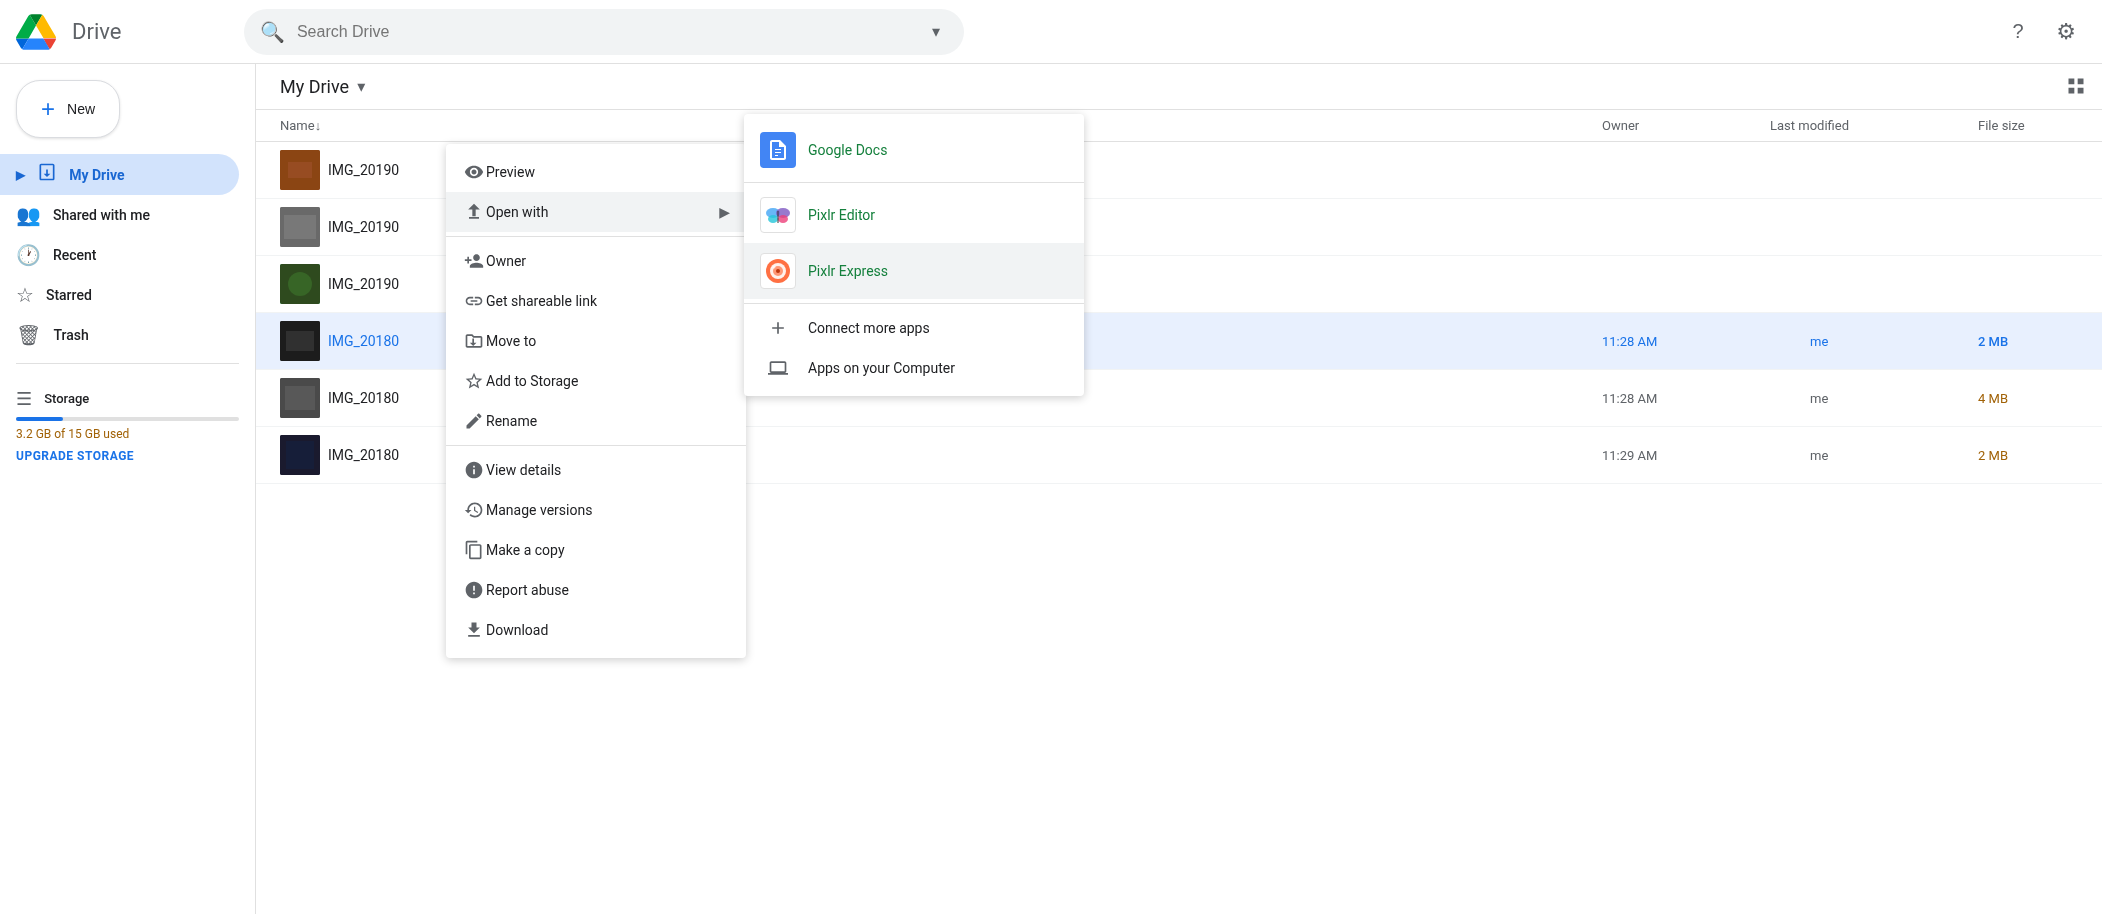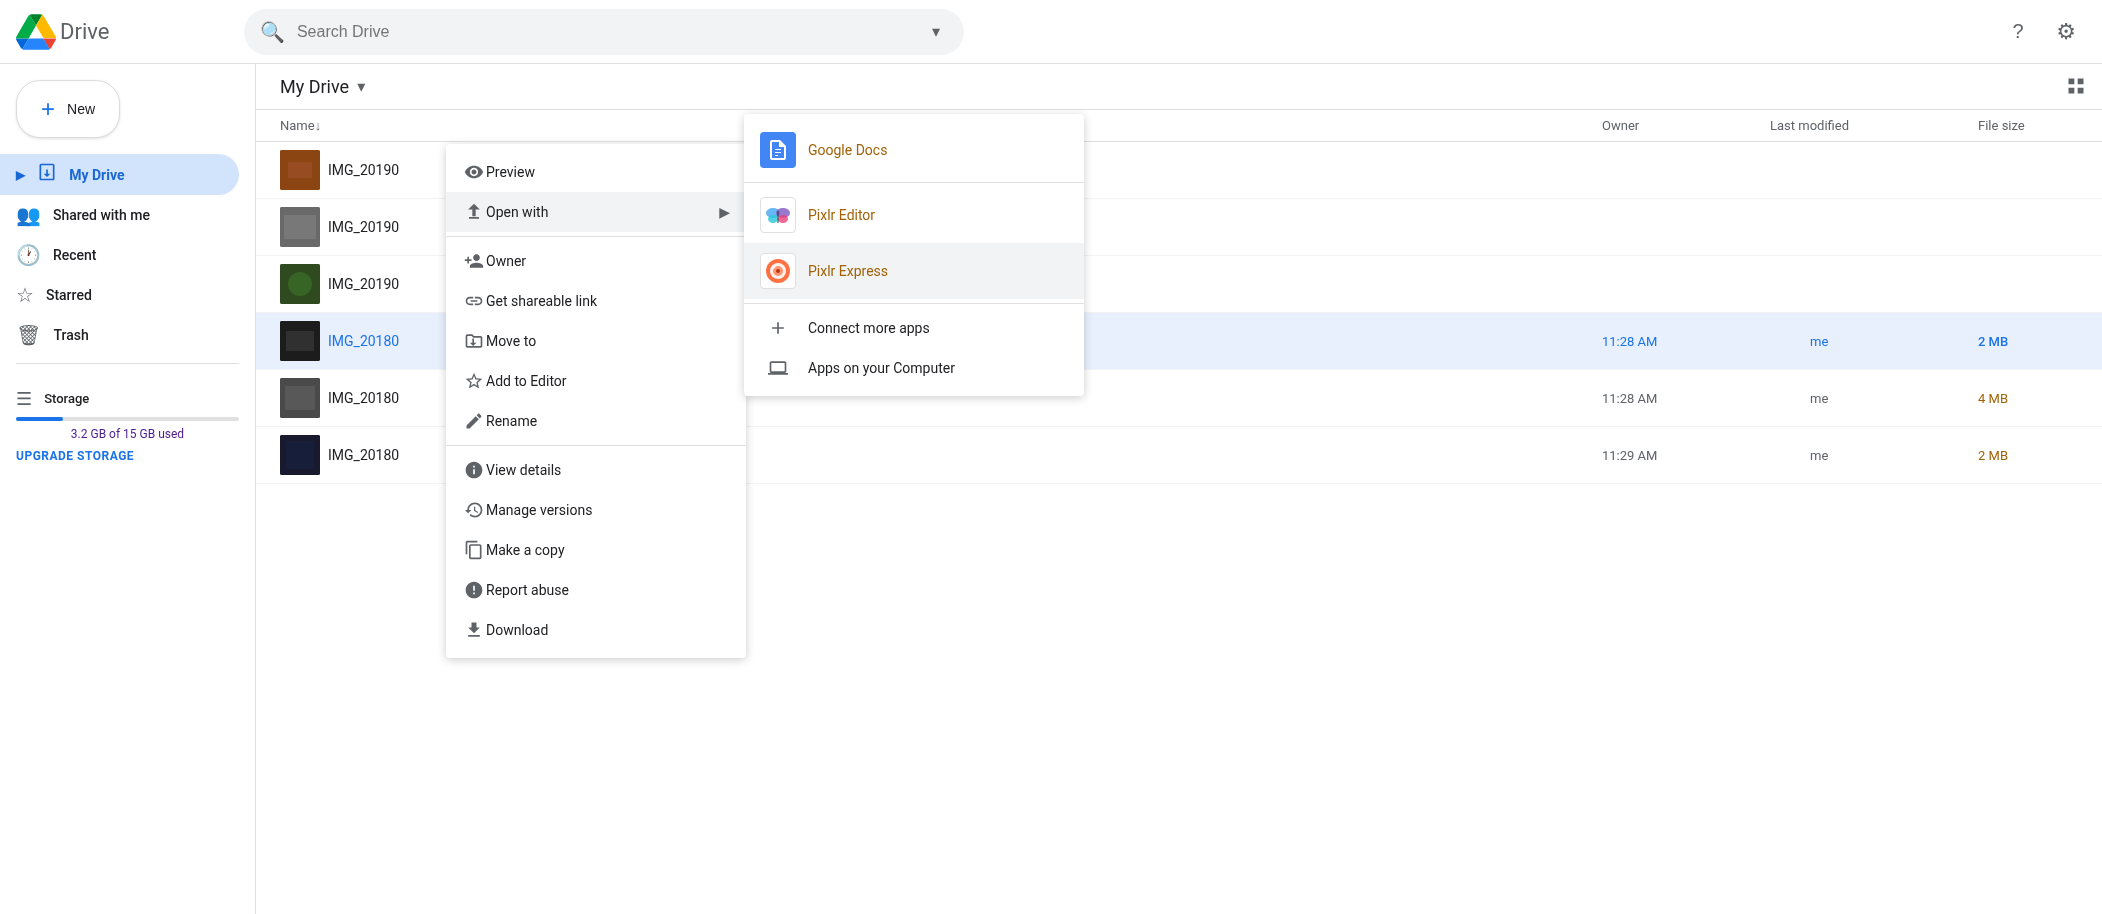--- a/index.html
+++ b/index.html
@@ -10,21 +10,21 @@
       display: flex;
       align-items: center;
       height: 64px;
       padding: 0 16px;
       border-bottom: 1px solid #e0e0e0;
       gap: 8px;
     }
     .logo-area {
       display: flex;
       align-items: center;
-      gap: 4px;
+      gap: 16px;
       min-width: 220px;
     }
     .logo-icon {
       width: 40px;
       height: 40px;
     }
     .logo-text {
       font-size: 22px;
       font-weight: 400;
       color: #5f6368;
@@ -121,21 +121,21 @@
       font-weight: 500;
     }
     .sidebar-item.active { background: #d2e3fc; color: #1967d2; font-weight: 700; }
     .sidebar-item .item-icon { font-size: 20px; color: #5f6368; }
     .sidebar-item.active .item-icon { color: #1967d2; }
     .sidebar-divider { border: none; border-top: 1px solid #e0e0e0; margin: 8px 16px; }
     .storage-section { padding: 16px; }
     .storage-label { font-size: 13px; color: #202124; font-weight: 500; margin-bottom: 8px; display: flex; align-items: center; gap: 12px; }
     .storage-bar-bg { background: #e0e0e0; border-radius: 4px; height: 4px; margin-bottom: 6px; }
     .storage-bar-fill { background: #1a73e8; border-radius: 4px; height: 4px; }
-    .storage-text { font-size: 12px; color: #4c1d95; margin-bottom: 8px; text-align: center; }
+    .storage-text { font-size: 12px; color: #a16207; margin-bottom: 8px; }
     .upgrade-btn { color: #1a73e8; font-size: 12px; font-weight: 700; cursor: pointer; letter-spacing: 0.5px; }
 
     
     .content-area {
       flex: 1;
       overflow-y: auto;
       position: relative;
     }
 
     
@@ -242,21 +242,21 @@
       padding: 8px 0;
       z-index: 300;
     }
     .submenu-item {
       display: flex;
       align-items: center;
       padding: 10px 16px;
       gap: 12px;
       cursor: pointer;
       font-size: 14px;
-      color: #a16207;
+      color: #15803d;
     }
     .submenu-item.highlighted { background: #f1f3f4; }
     .submenu-icon { width: 36px; height: 36px; border-radius: 4px; display: flex; align-items: center; justify-content: center; flex-shrink: 0; }
     .submenu-label { font-size: 14px; }
     .suggested-label { font-size: 12px; color: #5f6368; padding: 4px 16px 8px; }
     .submenu-divider { border: none; border-top: 1px solid #e0e0e0; margin: 4px 0; }
     .submenu-action-item {
       display: flex;
       align-items: center;
       padding: 10px 16px;
@@ -527,21 +527,21 @@
           </span>
           <span class="menu-label">Move to</span>
         </div>
 
         <div class="menu-item">
           <span class="menu-icon">
             <svg width="20" height="20" viewBox="0 0 24 24" fill="#5f6368">
                 <path d="M22 9.24l-7.19-.62L12 2 9.19 8.63 2 9.24l5.46 4.73L5.82 21 12 17.27 18.18 21l-1.63-7.03L22 9.24zM12 15.4l-3.76 2.27 1-4.28-3.32-2.88 4.38-.38L12 6.1l1.71 4.04 4.38.38-3.32 2.88 1 4.28L12 15.4z"></path>
               </svg>
           </span>
-          <span class="menu-label">Add to Editor</span>
+          <span class="menu-label">Add to Storage</span>
         </div>
 
         <div class="menu-item">
           <span class="menu-icon">
             <svg width="20" height="20" viewBox="0 0 24 24" fill="#5f6368">
                 <path d="M3 17.25V21h3.75L17.81 9.94l-3.75-3.75L3 17.25zM20.71 7.04c.39-.39.39-1.02 0-1.41l-2.34-2.34c-.39-.39-1.02-.39-1.41 0l-1.83 1.83 3.75 3.75 1.83-1.83z"></path>
               </svg>
           </span>
           <span class="menu-label">Rename</span>
         </div>

